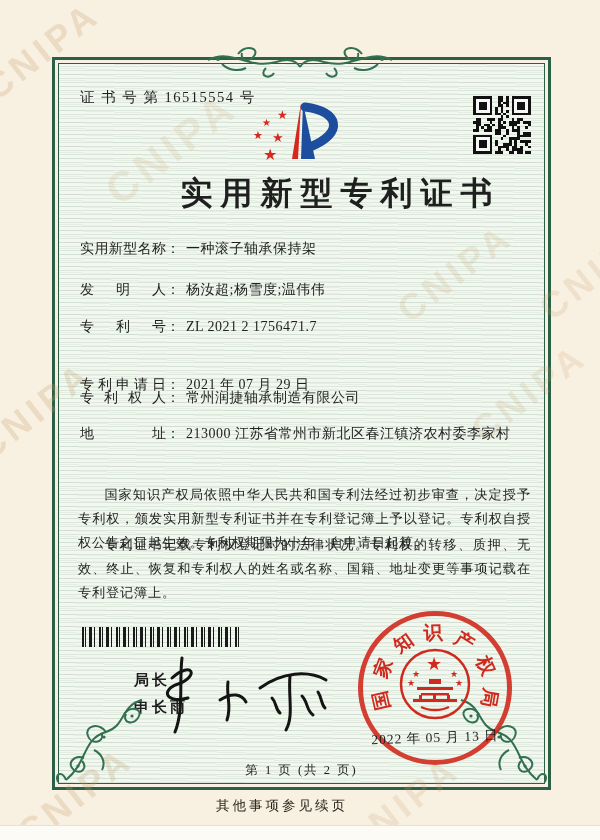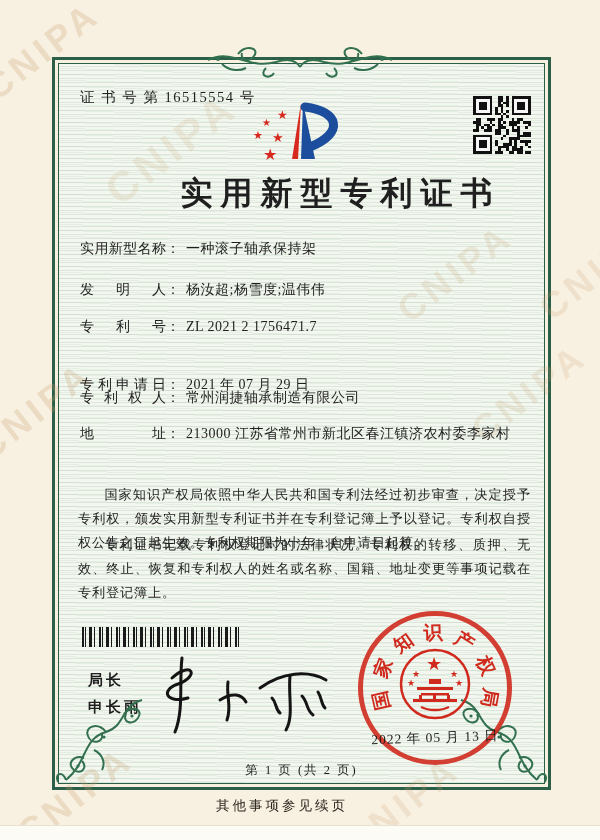--- a/index.html
+++ b/index.html
@@ -68,21 +68,21 @@
     left:82px; top:627px; width:157px; height:20px;
     background:repeating-linear-gradient(90deg,
       #1a1a1a 0 2px, transparent 2px 3px,
       #1a1a1a 3px 4px, transparent 4px 7px,
       #1a1a1a 7px 10px, transparent 10px 12px,
       #1a1a1a 12px 13px, transparent 13px 17px);
   }
 
   .director{
     font-family:"Liberation Sans","DejaVu Sans",sans-serif;
-    font-weight:600; font-size:15px; letter-spacing:3px;
+    font-weight:600; font-size:15px; letter-spacing:3px;margin-left:46px;
   }
   #director-title{ left:88px; top:671px; }
   #director-name{ left:88px; top:698px; }
   #signature{ left:142px; top:648px; width:200px; height:90px; }
   #signature path{ stroke:#141414; stroke-width:3; fill:none; stroke-linecap:round; }
 
   
   #seal{
     left:358px; top:611px; width:154px; height:154px; border-radius:50%;
     border:5px solid rgba(207,42,29,0.9); z-index:4;

